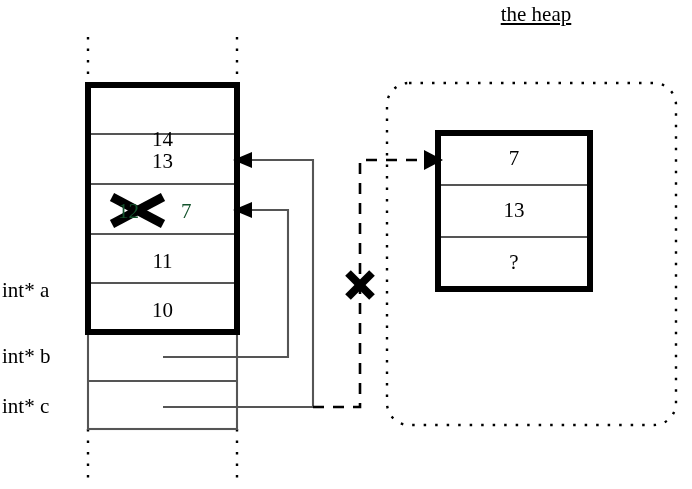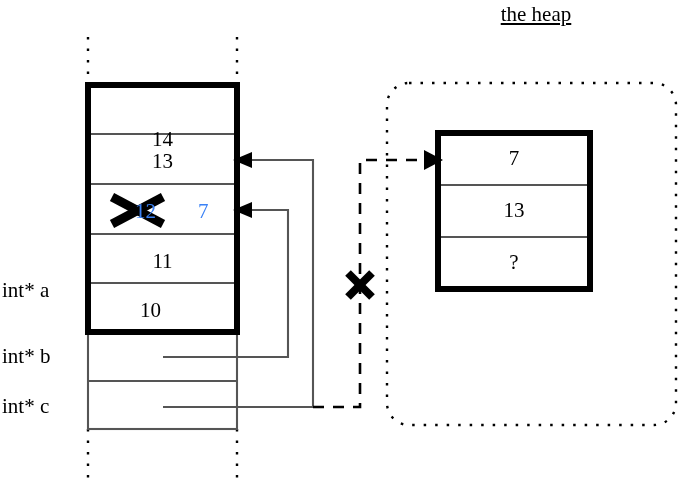--- a/index.html
+++ b/index.html
@@ -32,23 +32,22 @@
   .varlabel{
     position:absolute;
     font-size:21px;
     color:#000;
     white-space:nowrap;
     text-align:left;
   }
   .strike-val{
     position:absolute;
     font-size:21px;
-    color:#3b82f6;
+    color:#14532d;
     white-space:nowrap;
-    margin-left:17px;
   }
 </style>
 </head>
 <body>
 
 <div id="root">
 
   <div class="title" id="title-heap">the heap</div>
 
   <svg class="svg-layer" viewBox="0 0 692 489" xmlns="http://www.w3.org/2000/svg">
@@ -97,21 +96,21 @@
 
   <div class="cellnum" style="left:88px;top:99px;width:149px;margin-top:28px;">14</div>
 
   <div class="cellnum" style="left:88px;top:149px;width:149px;">13</div>
 
   <div class="strike-val" style="left:118px;top:199px;">12</div>
   <div class="strike-val" style="left:181px;top:199px;">7</div>
 
   <div class="cellnum" style="left:88px;top:249px;width:149px;">11</div>
 
-  <div class="cellnum" style="left:76px;top:298px;width:149px;">10</div>
+  <div class="cellnum" style="left:88px;top:298px;width:149px;">10</div>
 
   <div class="varlabel" style="left:2px;top:278px;">int* a</div>
   <div class="varlabel" style="left:2px;top:344px;">int* b</div>
   <div class="varlabel" style="left:2px;top:394px;text-align:right;">int* c</div>
 
   <div class="cellnum" style="left:438px;top:146px;width:152px;">7</div>
   <div class="cellnum" style="left:438px;top:198px;width:152px;">13</div>
   <div class="cellnum" style="left:438px;top:250px;width:152px;">?</div>
 
 </div>

